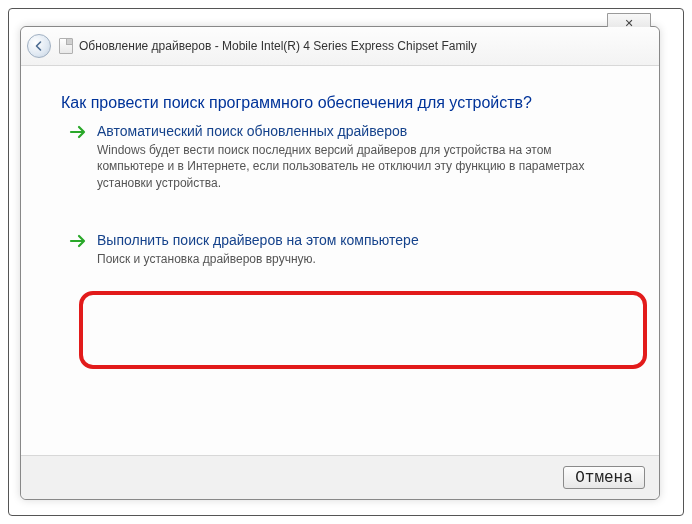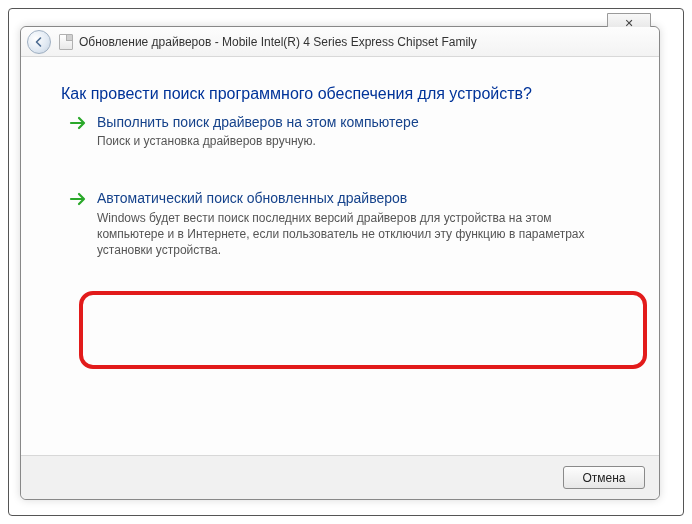--- a/index.html
+++ b/index.html
@@ -24,21 +24,21 @@
   .window {
     position: absolute;
     left: 20px; top: 26px;
     width: 640px; height: 474px;
     border: 1px solid #888;
     border-radius: 6px;
     background: #fdfdfd;
     box-shadow: 0 0 8px rgba(0,0,0,0.15);
   }
   .titlebar {
-    height: 30px;
+    height: 39px;
     background: linear-gradient(#fdfdfd, #f3f3f3);
     border-bottom: 1px solid #d8d8d8;
     border-radius: 6px 6px 0 0;
     display: flex;
     align-items: center;
     padding: 0 6px;
     position: relative;
   }
   .back-btn {
     width: 24px; height: 24px;
@@ -129,22 +129,22 @@
     justify-content: flex-end;
     padding: 0 14px;
     border-radius: 0 0 6px 6px;
   }
   .btn {
     min-width: 82px;
     height: 23px;
     background: linear-gradient(#fdfdfd, #e7e7e7);
     border: 1px solid #8a8a8a;
     border-radius: 3px;
-    font-size: 12px;
-    font-family: Liberation Sans, sans-serif;
+    font-size: 16px;
+    font-family: Liberation Mono, monospace;
     color: #222;
     cursor: pointer;
   }
 </style>
 </head>
 <body>
 
 <div class="outer-frame"></div>
 
 <div class="window">
@@ -166,34 +166,34 @@
   <div class="content">
     <div class="heading">Как провести поиск программного обеспечения для устройств?</div>
 
     <div class="option">
       <div class="arrow">
         <svg viewBox="0 0 18 18">
             <path d="M2 9 H14 M10 4 L15 9 L10 14" stroke="#2aa82a" stroke-width="2.2" fill="none" stroke-linecap="round" stroke-linejoin="round"></path>
           </svg>
       </div>
       <div class="option-body">
-        <div class="option-title">Выполнить поиск драйверов на этом компьютере</div>
-        <div class="option-desc">Поиск и установка драйверов вручную.</div>
+        <div class="option-title">Автоматический поиск обновленных драйверов</div>
+        <div class="option-desc">Windows будет вести поиск последних версий драйверов для устройства на этом компьютере и в Интернете, если пользователь не отключил эту функцию в параметрах установки устройства.</div>
       </div>
     </div>
 
     <div class="option">
       <div class="arrow">
         <svg viewBox="0 0 18 18">
             <path d="M2 9 H14 M10 4 L15 9 L10 14" stroke="#2aa82a" stroke-width="2.2" fill="none" stroke-linecap="round" stroke-linejoin="round"></path>
           </svg>
       </div>
       <div class="option-body">
-        <div class="option-title">Автоматический поиск обновленных драйверов</div>
-        <div class="option-desc">Windows будет вести поиск последних версий драйверов для устройства на этом компьютере и в Интернете, если пользователь не отключил эту функцию в параметрах установки устройства.</div>
+        <div class="option-title">Выполнить поиск драйверов на этом компьютере</div>
+        <div class="option-desc">Поиск и установка драйверов вручную.</div>
       </div>
     </div>
   </div>
 
   <div class="highlight-ring"></div>
 
   <div class="footer">
     <button class="btn">Отмена</button>
   </div>
 

